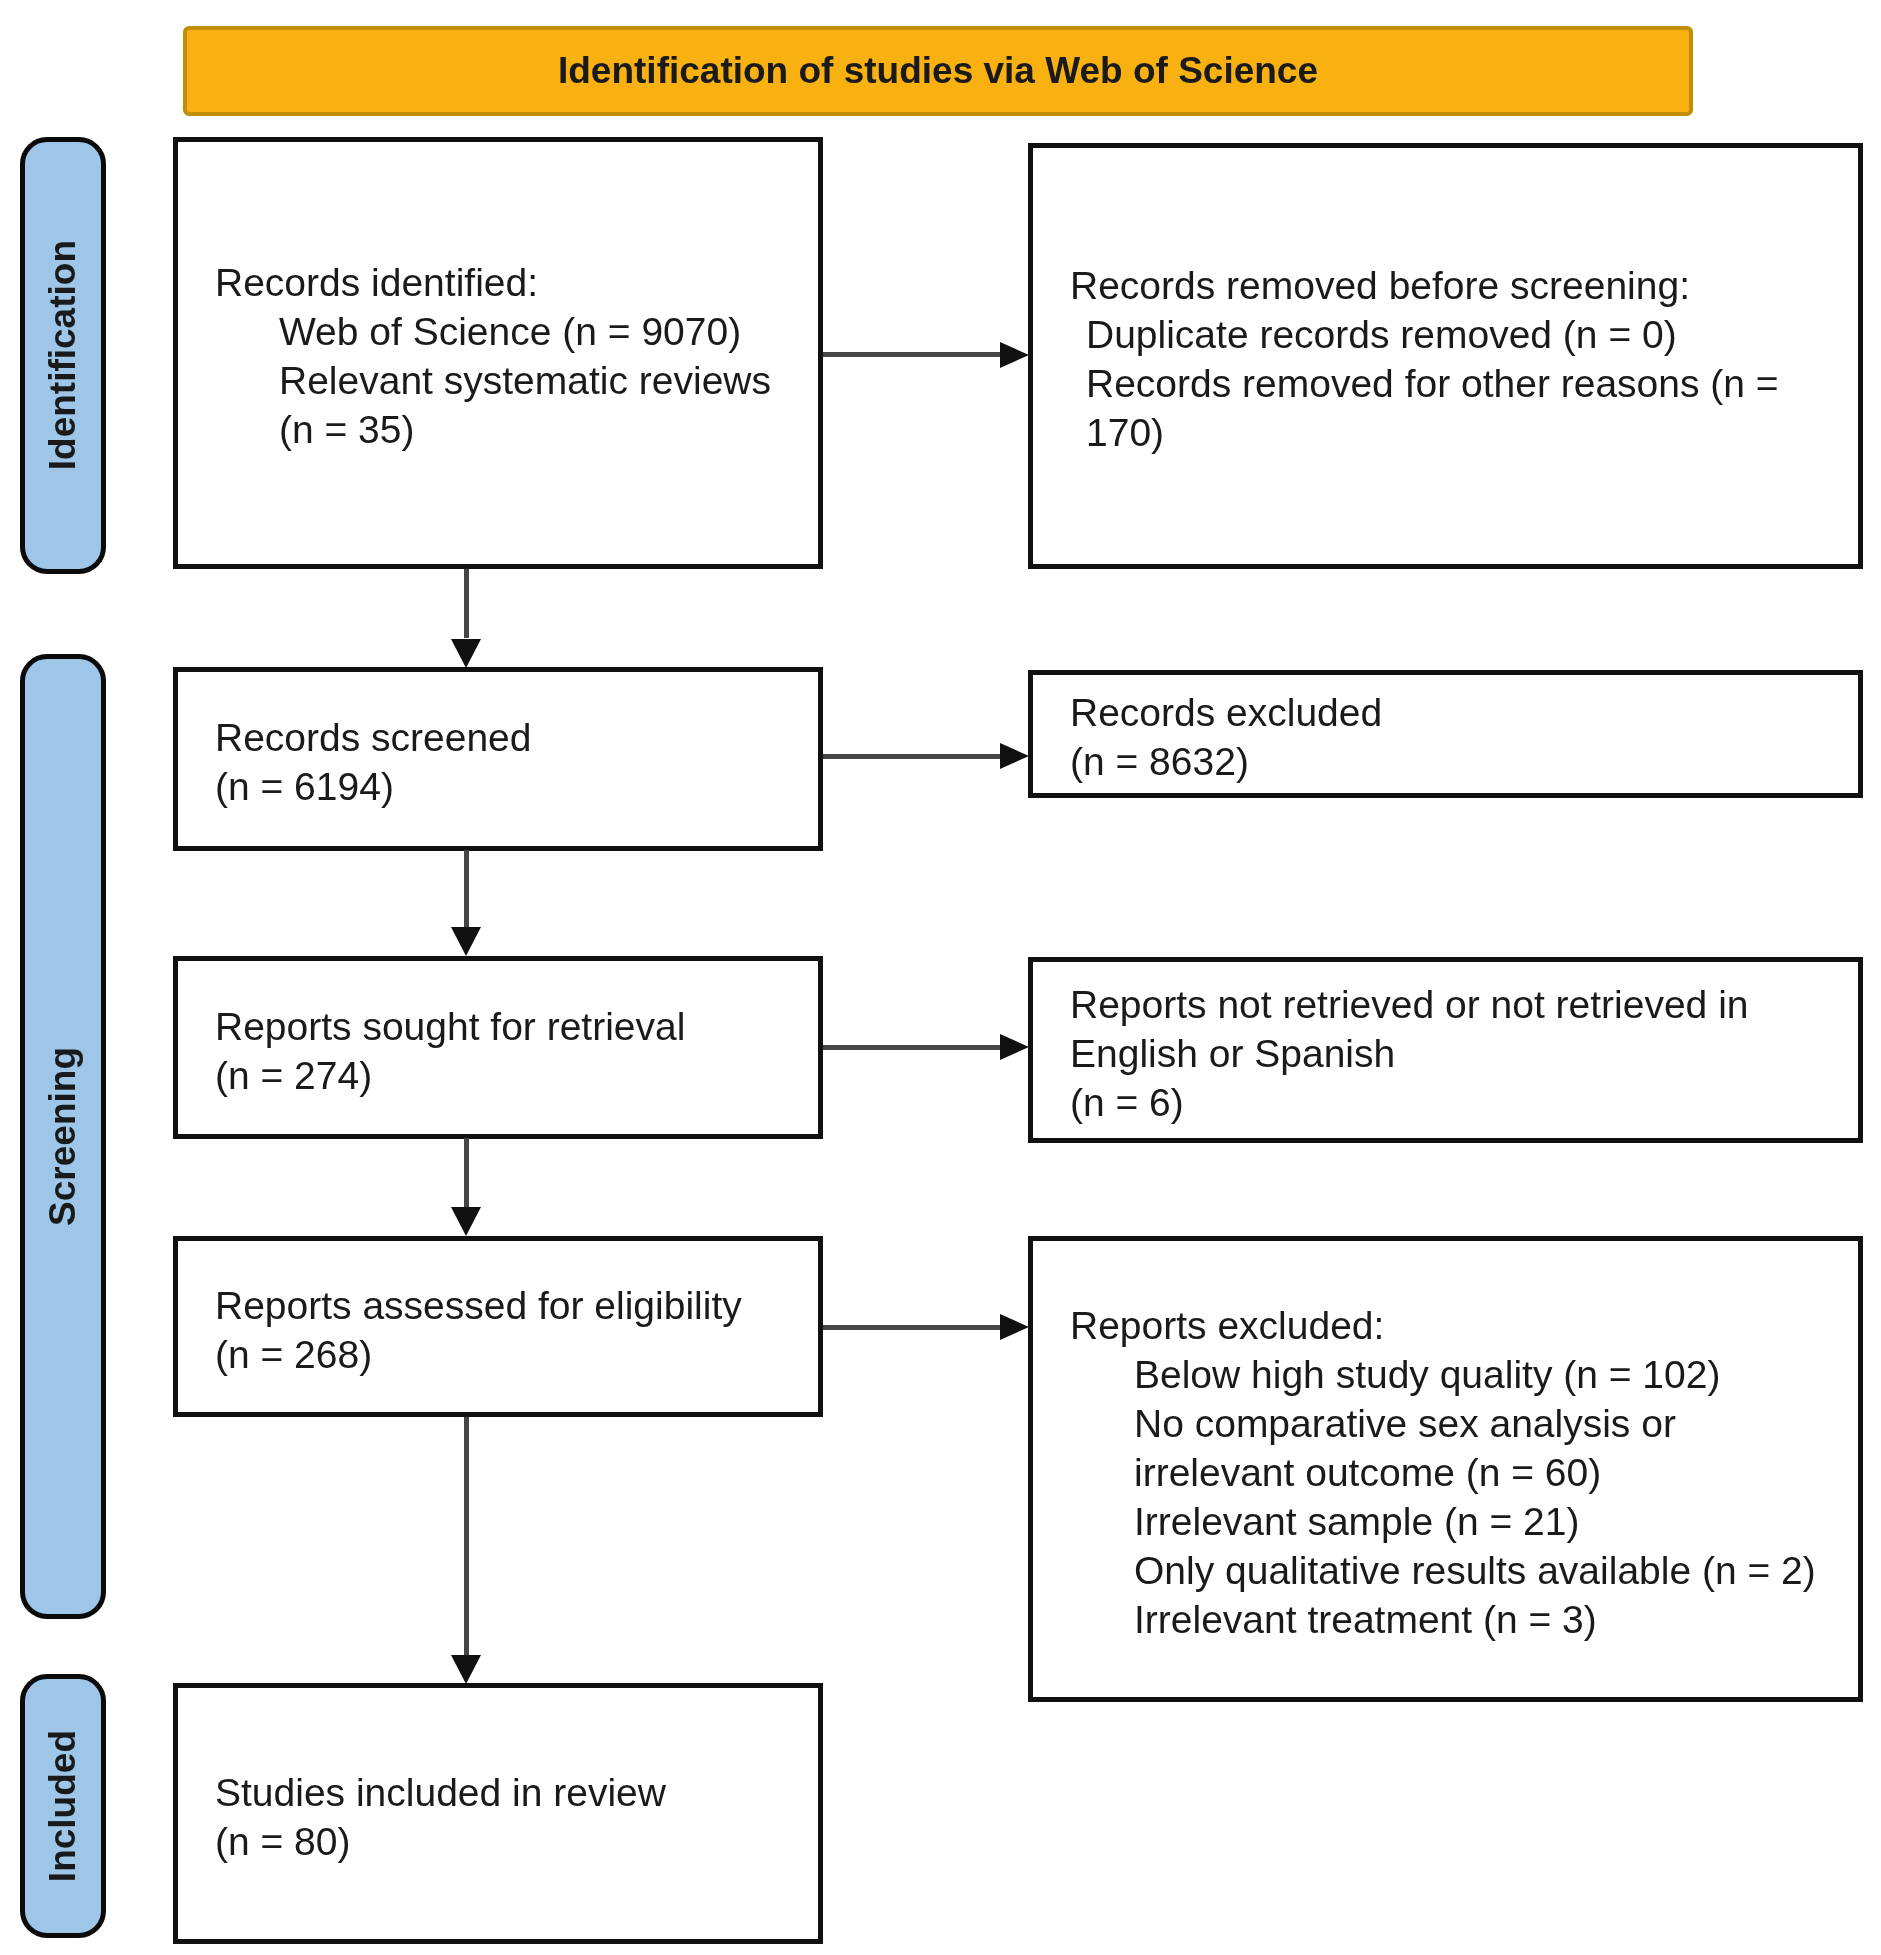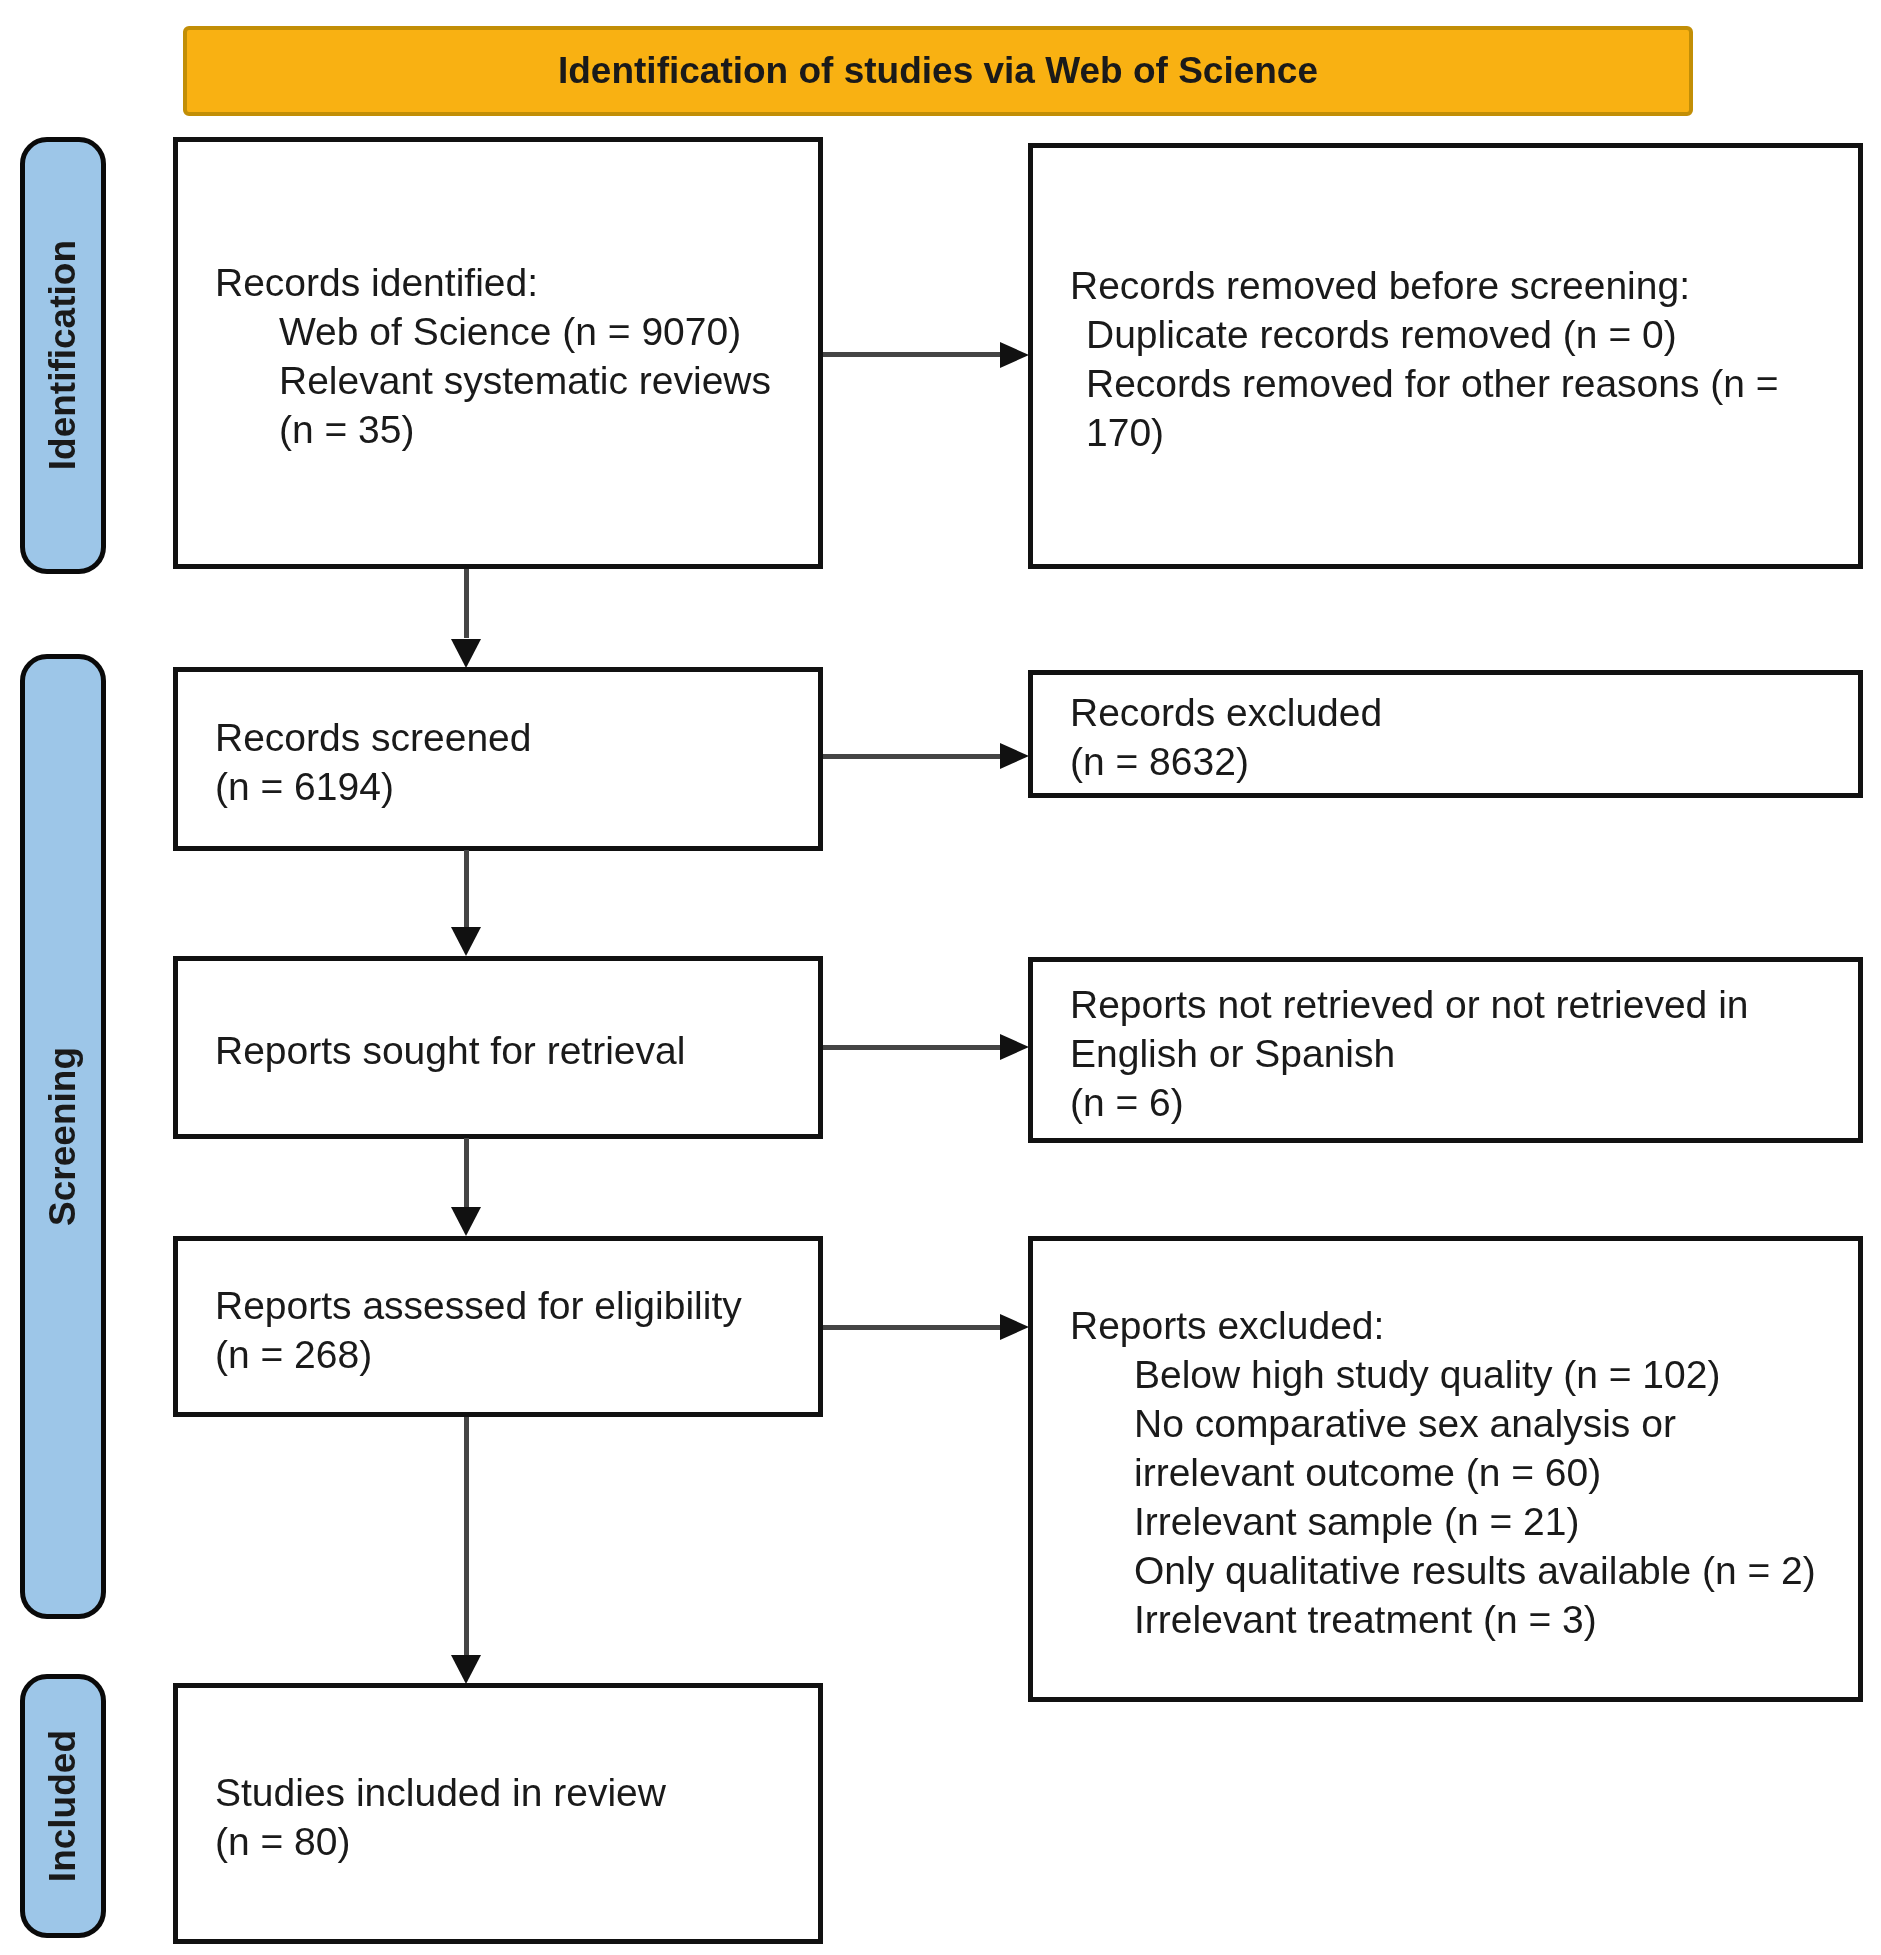--- a/index.html
+++ b/index.html
@@ -145,20 +145,21 @@
     <div>(n = 6194)</div>
   </div>
 
   <div class="fbox right" id="box-records-excluded">
     <div>Records excluded</div>
     <div>(n = 8632)</div>
   </div>
 
   <div class="fbox left" id="box-reports-sought">
     <div>Reports sought for retrieval</div>
+    <div>(n = 274)</div>
   </div>
 
   <div class="fbox right" id="box-reports-not-retrieved">
     <div class="wrapline">Reports not retrieved or not retrieved in English or Spanish</div>
     <div>(n = 6)</div>
   </div>
 
   <div class="fbox left" id="box-reports-assessed">
     <div>Reports assessed for eligibility</div>
     <div>(n = 268)</div>

